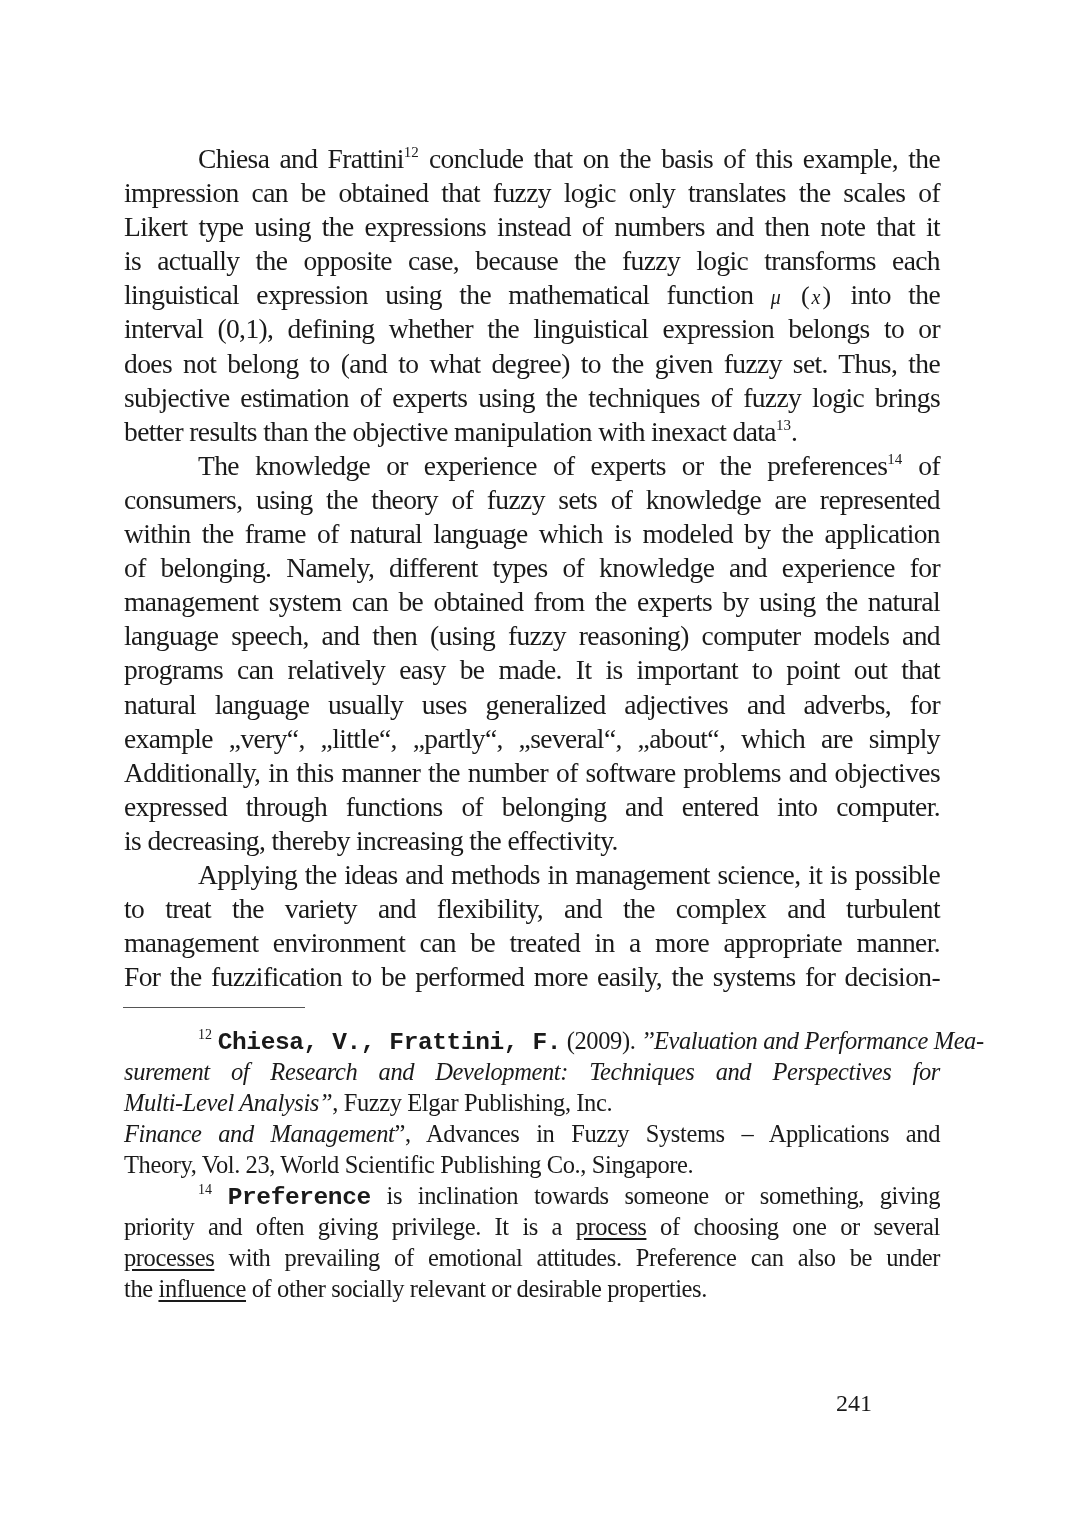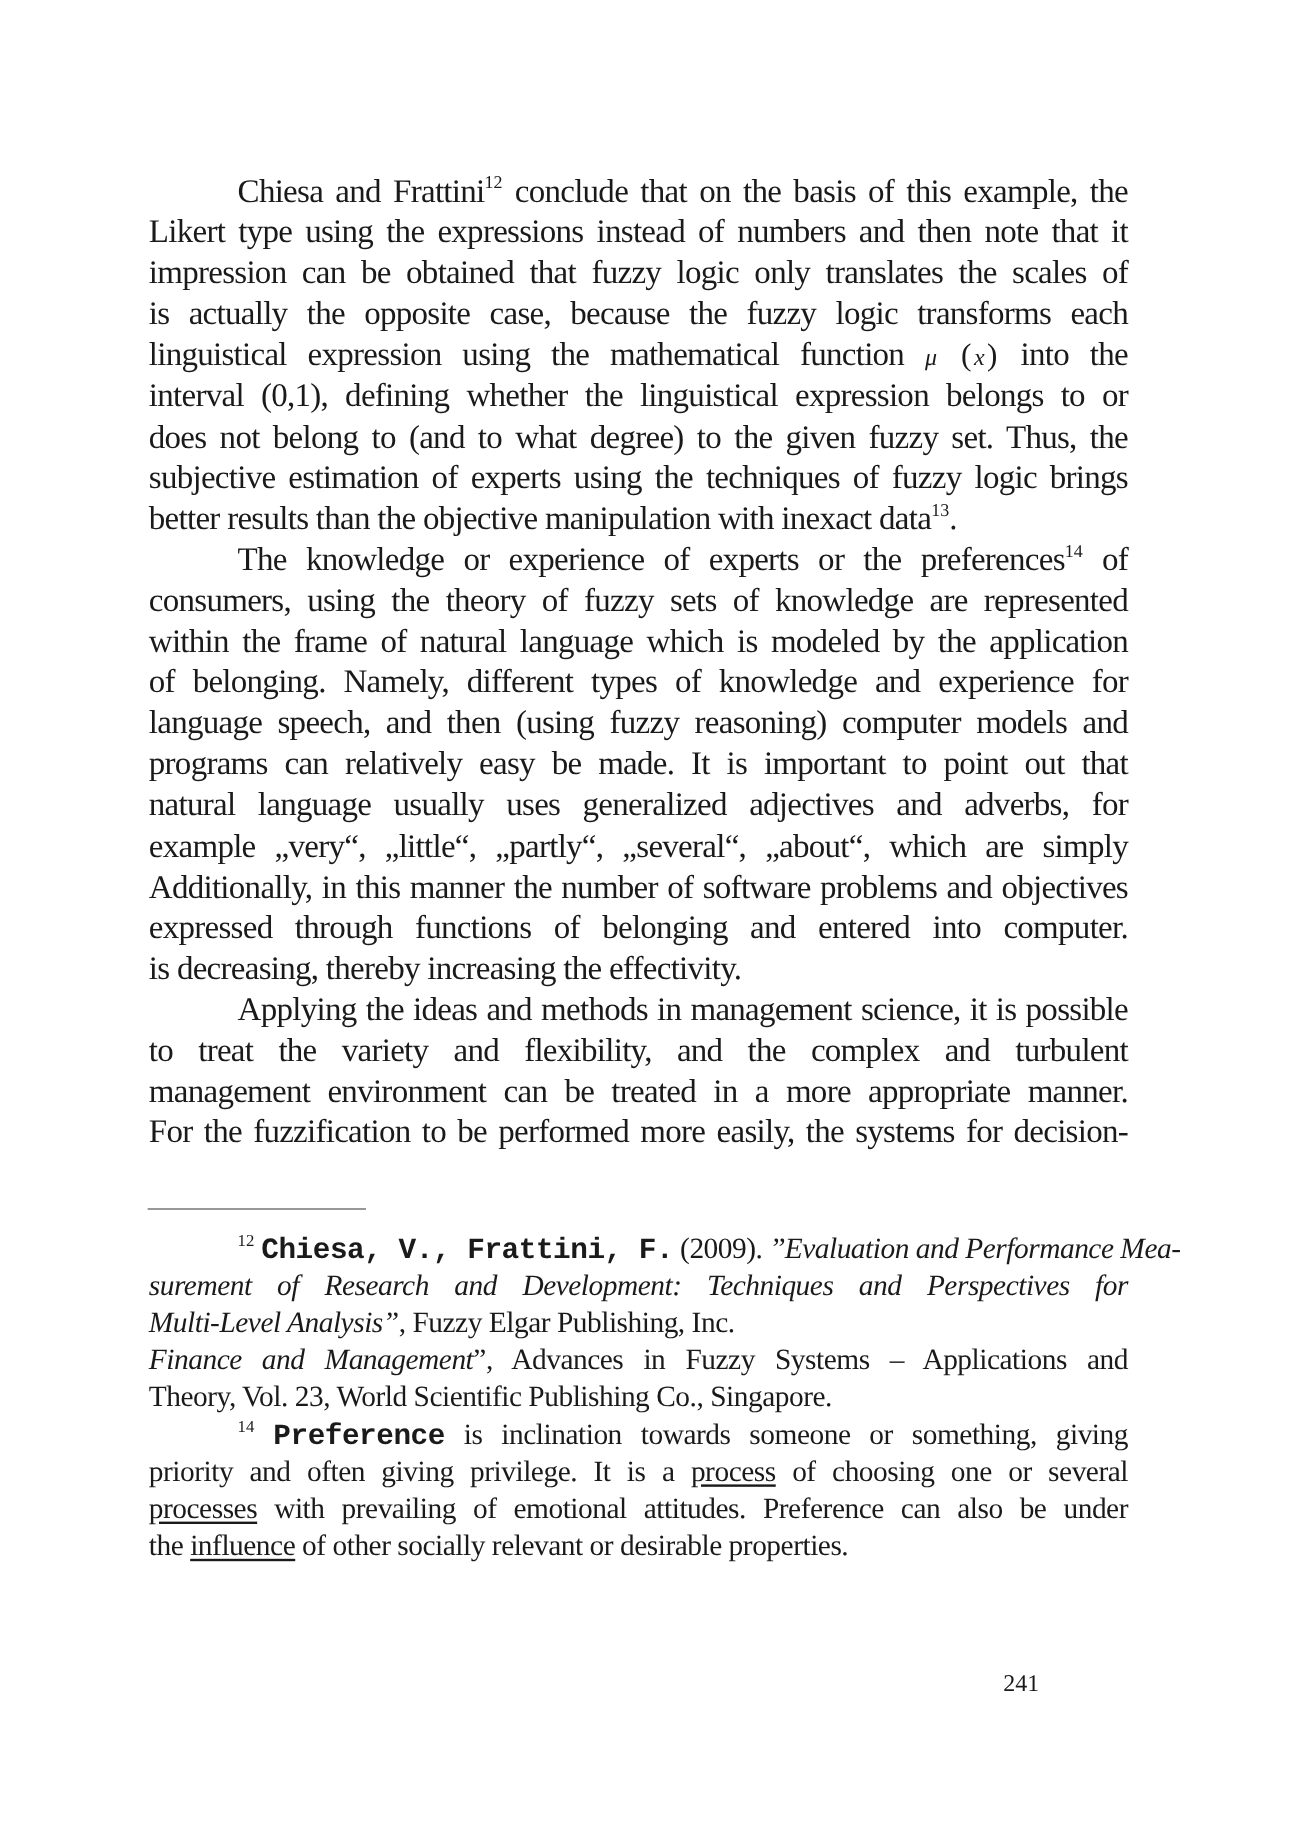--- a/index.html
+++ b/index.html
@@ -93,49 +93,50 @@
       font-size: 14px;
       vertical-align: 10px;
     }
     .bold { font-weight: bold; font-family: Liberation Mono, monospace; }
     .ital { font-style: italic; }
     .ul { text-decoration: underline; text-underline-offset: 3px; }
     .page-number {
       position: absolute;
       left: 836px;
       top: 1388px;
-      font-size: 20px;
+      font-size: 24px;
       line-height: 30px;
       color: #1a1a1a;
     }
   </style>
 </head>
 <body>
 
 <div class="page">
 
   <div class="body-text">
 
     <div>
       <span class="line indent"><span>Chiesa and Frattini</span><sup>12</sup><span> conclude that on the basis of this example, the</span></span>
+      <span class="line">impression can be obtained that fuzzy logic only translates the scales of</span>
       <span class="line">Likert type  using the expressions instead of numbers and then note that it</span>
-      <span class="line">impression can be obtained that fuzzy logic only translates the scales of</span>
       <span class="line">is actually the opposite case, because the fuzzy logic transforms each</span>
       <span class="line"><span>linguistical expression using the mathematical function </span><span class="math"><span>μ</span> <span class="paren">(</span><span>x</span><span class="paren">)</span></span><span> into the</span></span>
       <span class="line">interval (0,1), defining whether the linguistical expression belongs to or</span>
       <span class="line">does not belong to (and to what degree) to the given fuzzy set. Thus, the</span>
       <span class="line">subjective estimation of experts using the techniques of fuzzy logic brings</span>
       <span class="line last"><span>better results than the objective manipulation with inexact data</span><sup>13</sup><span>.</span></span>
     </div>
 
     <div>
       <span class="line indent"><span>The knowledge or experience of experts or the preferences</span><sup>14</sup><span> of</span></span>
       <span class="line">consumers, using the theory of fuzzy sets of knowledge are represented</span>
       <span class="line">within the frame of natural language which is modeled by the application</span>
       <span class="line">of belonging. Namely, different types of knowledge and experience for</span>
+      <span class="line">management system can be obtained from the experts by using the natural</span>
       <span class="line">language speech, and then (using fuzzy reasoning) computer models and</span>
       <span class="line">programs can relatively easy be made. It is important to point out that</span>
       <span class="line">natural language usually uses generalized adjectives and adverbs, for</span>
       <span class="line">example „very“, „little“, „partly“, „several“, „about“, which are simply</span>
       <span class="line">Additionally, in this manner the number of software problems and objectives</span>
       <span class="line">expressed through functions of belonging and entered into computer.</span>
       <span class="line last">is decreasing, thereby increasing the effectivity.</span>
     </div>
 
     <div>

